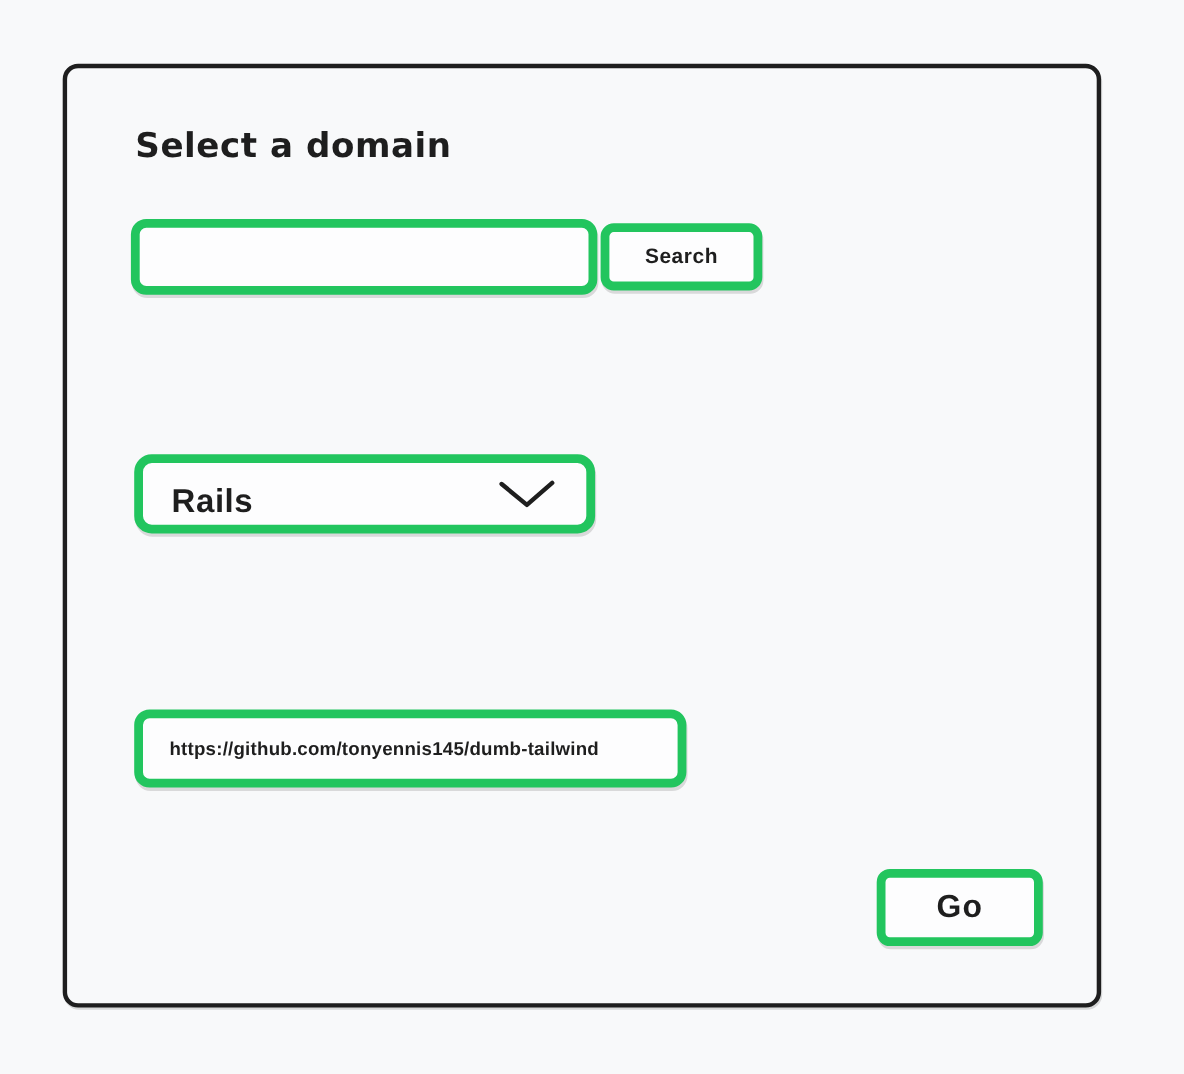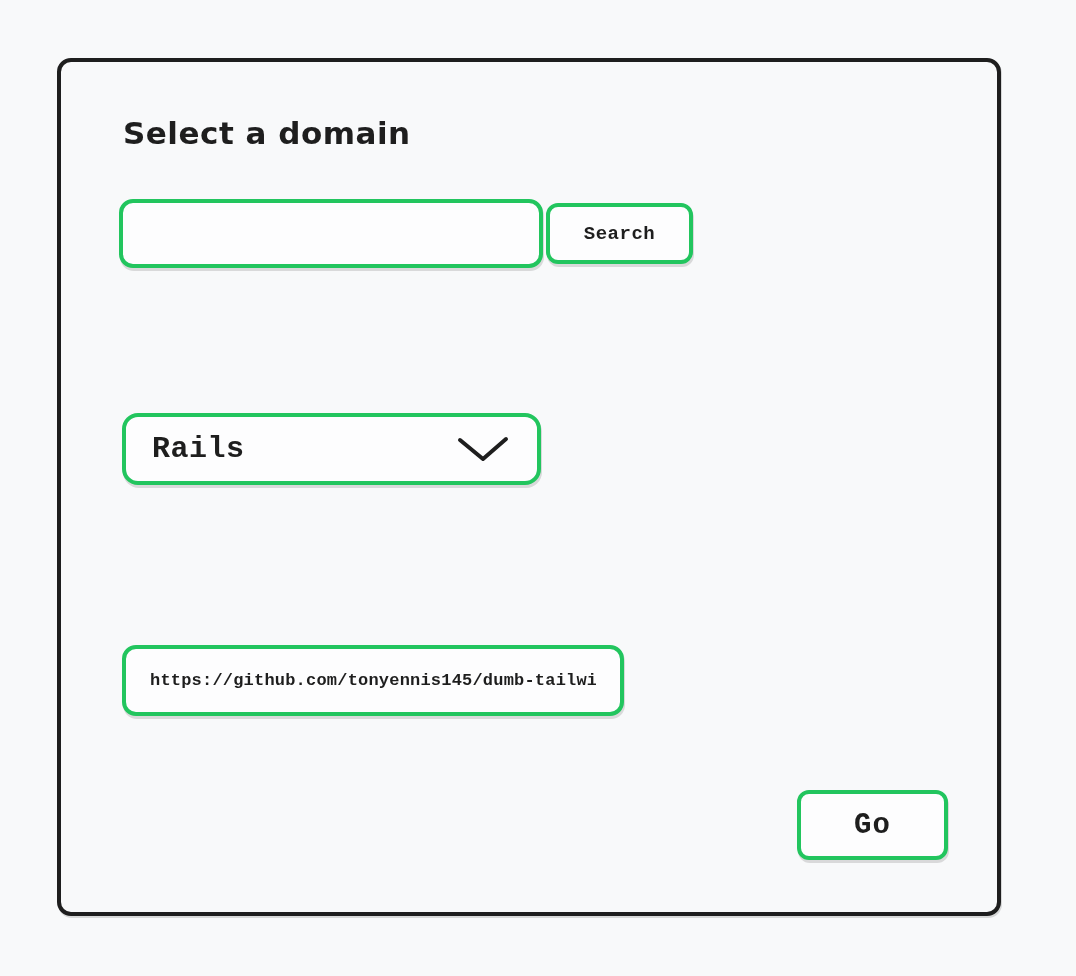--- a/index.html
+++ b/index.html
@@ -33,24 +33,24 @@
     font-weight: 700;
     letter-spacing: 0.5px;
     white-space: nowrap;
     line-height: 1.1;
   }
   #domain-label    { left: 62px;  top: 54px;  }
   #setup-label     { left: 62px;  top: 284px; }
   #repository-label{ left: 62px;  top: 502px; }
 
   .sketch-box {
-    border: 4px solid #22c55e;
+    border: 8px solid #22c55e;
     background: #fdfdfe;
     box-shadow: 1px 3px 0 rgba(30,30,30,0.14);
-    font-family: Liberation Mono, monospace;
+    font-family: Liberation Sans, sans-serif;
     font-weight: 700;
     color: #1e1e1e;
   }
 
   #domain-search-input {
     left: 58px; top: 137px;
     width: 424px; height: 69px;
     border-radius: 14px;
     font-size: 22px;
     padding: 0 18px;
@@ -63,22 +63,22 @@
     font-size: 19px;
     letter-spacing: 0.5px;
     display: flex; align-items: center; justify-content: center;
     cursor: pointer;
   }
 
   #setup-select {
     left: 61px; top: 351px;
     width: 419px; height: 72px;
     border-radius: 16px;
-    display: flex; align-items: center;
-    padding: 4px 26px;
+    display: flex; align-items: flex-start;
+    padding: 18px 26px;
     cursor: pointer;
   }
   #setup-select .value {
     font-size: 30px;
     letter-spacing: 0.5px;
   }
   #setup-select .chevron {
     position: absolute;
     right: 28px;
     top: 50%;

